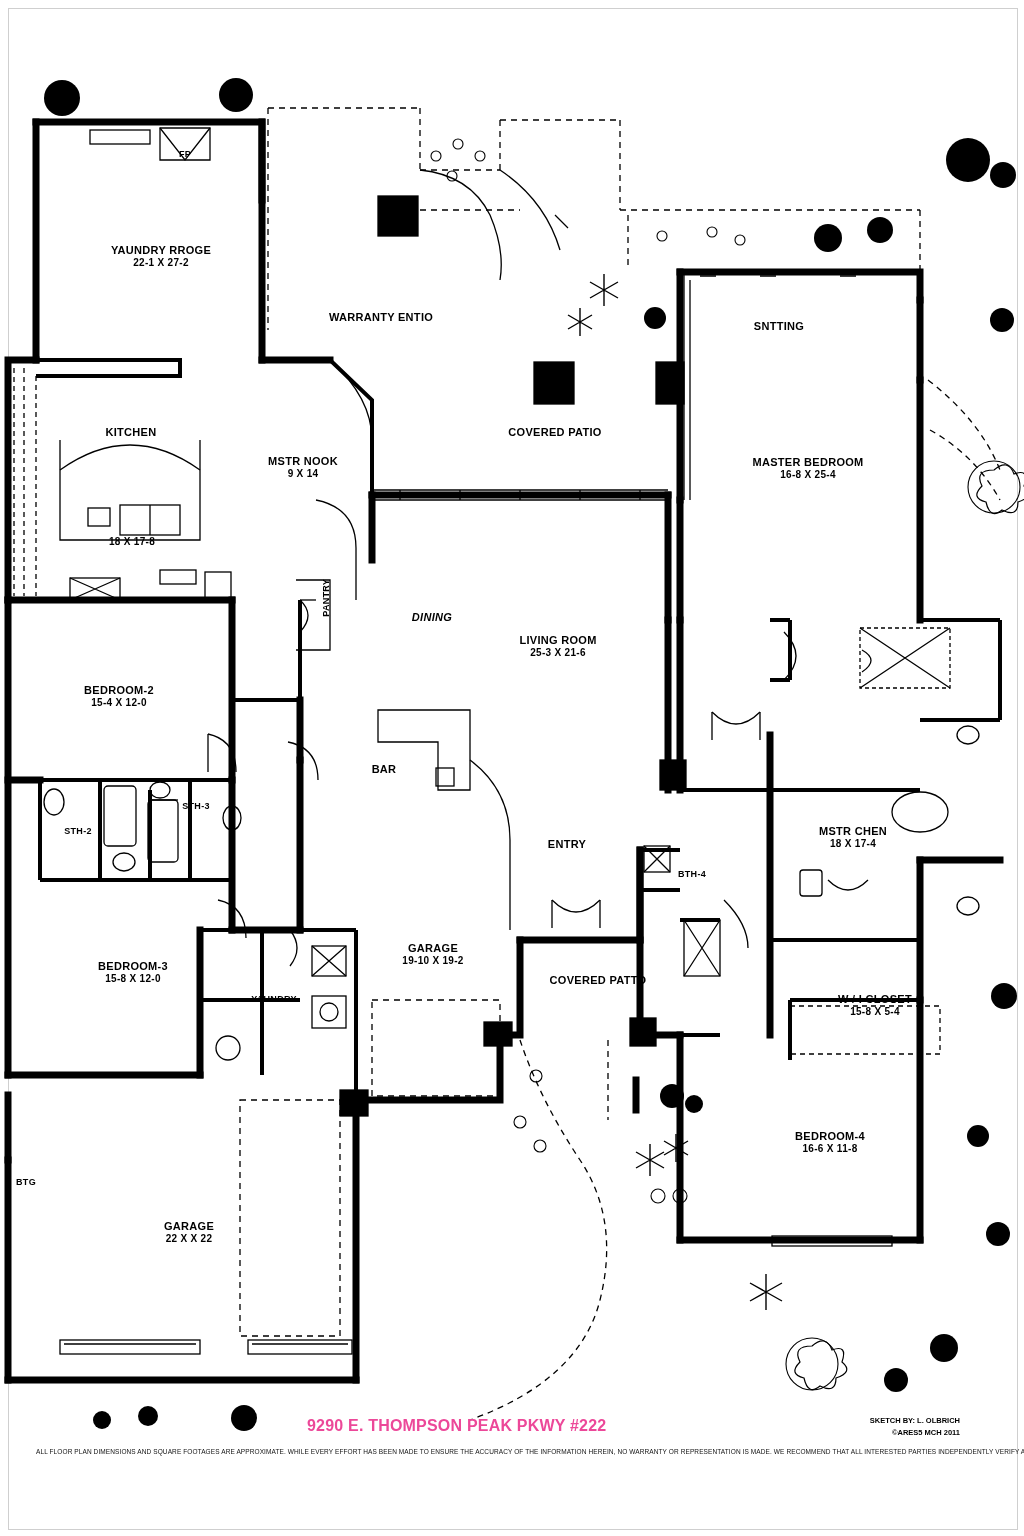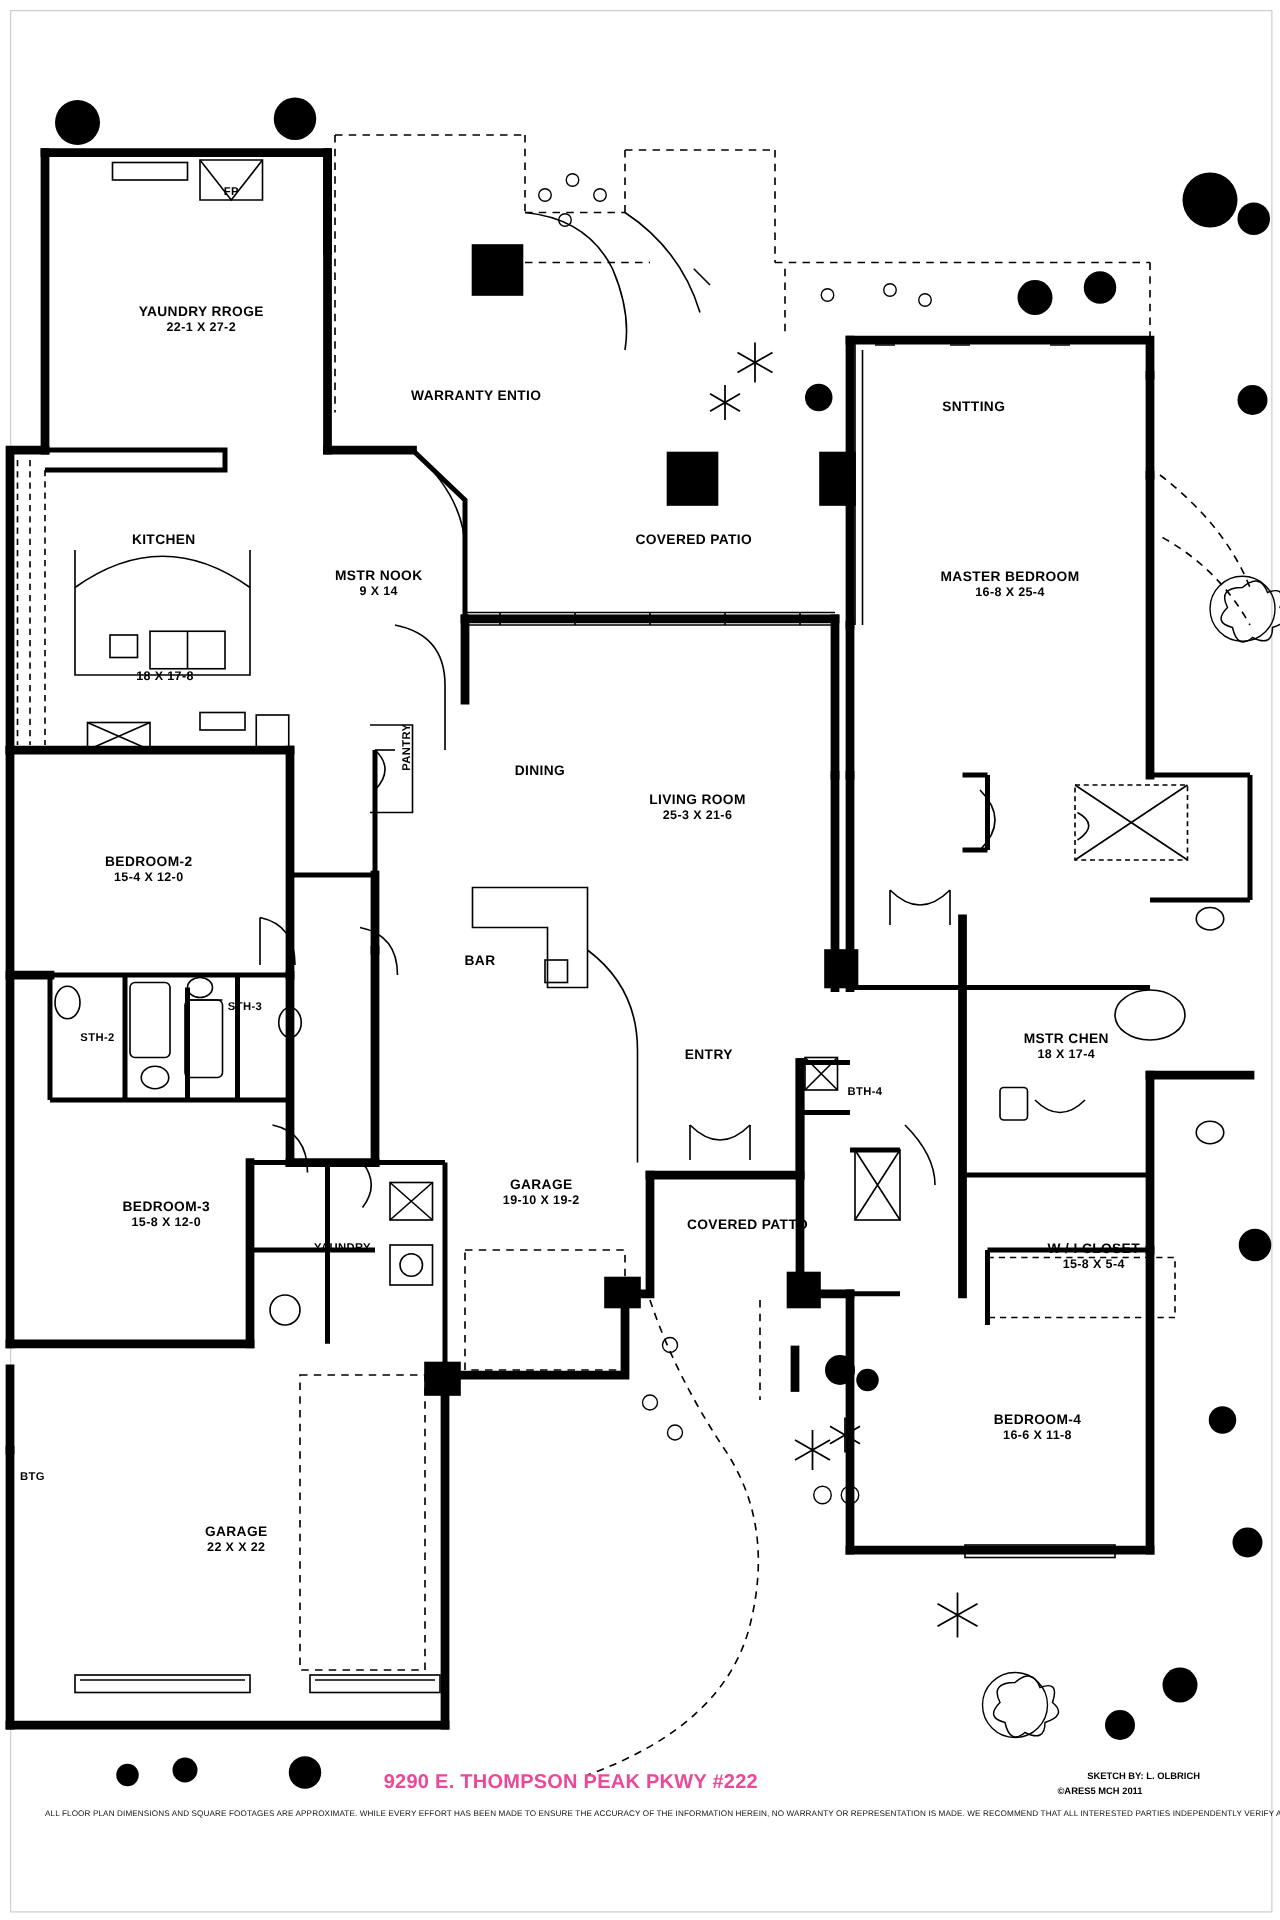--- a/index.html
+++ b/index.html
@@ -326,21 +326,21 @@
 
   <div class="room" style="left:480px;top:426px;width:150px;text-align:center;">
     <span class="n">COVERED PATIO</span>
   </div>
 
   <div class="room" style="left:716px;top:456px;width:184px;">
     <span class="n">MASTER BEDROOM</span>
     <span class="d">16-8 X 25-4</span>
   </div>
 
-  <div class="room" style="left:382px;top:611px;width:100px;">
+  <div class="room" style="left:382px;top:611px;width:100px;font-style:italic;">
     <span class="n">DINING</span>
   </div>
 
   <div class="room" style="left:478px;top:634px;width:160px;">
     <span class="n">LIVING ROOM</span>
     <span class="d">25-3 X 21-6</span>
   </div>
 
   <div class="room vert" style="left:294px;top:588px;width:60px;">
     <span class="tiny">PANTRY</span>
@@ -410,15 +410,15 @@
   <div class="room" style="left:4px;top:1170px;width:44px;">
     <span class="tiny">BTG</span>
   </div>
 
   <div class="room" style="left:168px;top:142px;width:34px;">
     <span class="tiny">FP</span>
   </div>
 
   <div class="title" style="left:307px;top:1417px;">9290 E. THOMPSON PEAK PKWY #222</div>
   <div class="credit" style="left:800px;top:1416px;width:160px;">SKETCH BY: L. OLBRICH</div>
-  <div class="credit" style="left:800px;top:1428px;width:160px;text-align:center;">©ARES5 MCH 2011</div>
+  <div class="credit" style="left:800px;top:1428px;width:160px;">©ARES5 MCH 2011</div>
   <div class="disclaimer" style="left:36px;top:1448px;width:952px;">ALL FLOOR PLAN DIMENSIONS AND SQUARE FOOTAGES ARE APPROXIMATE. WHILE EVERY EFFORT HAS BEEN MADE TO ENSURE THE ACCURACY OF THE INFORMATION HEREIN, NO WARRANTY OR REPRESENTATION IS MADE. WE RECOMMEND THAT ALL INTERESTED PARTIES INDEPENDENTLY VERIFY ALL INFORMATION BEFORE RELYING ON IT.</div>
 </div>
 
 </body></html>

